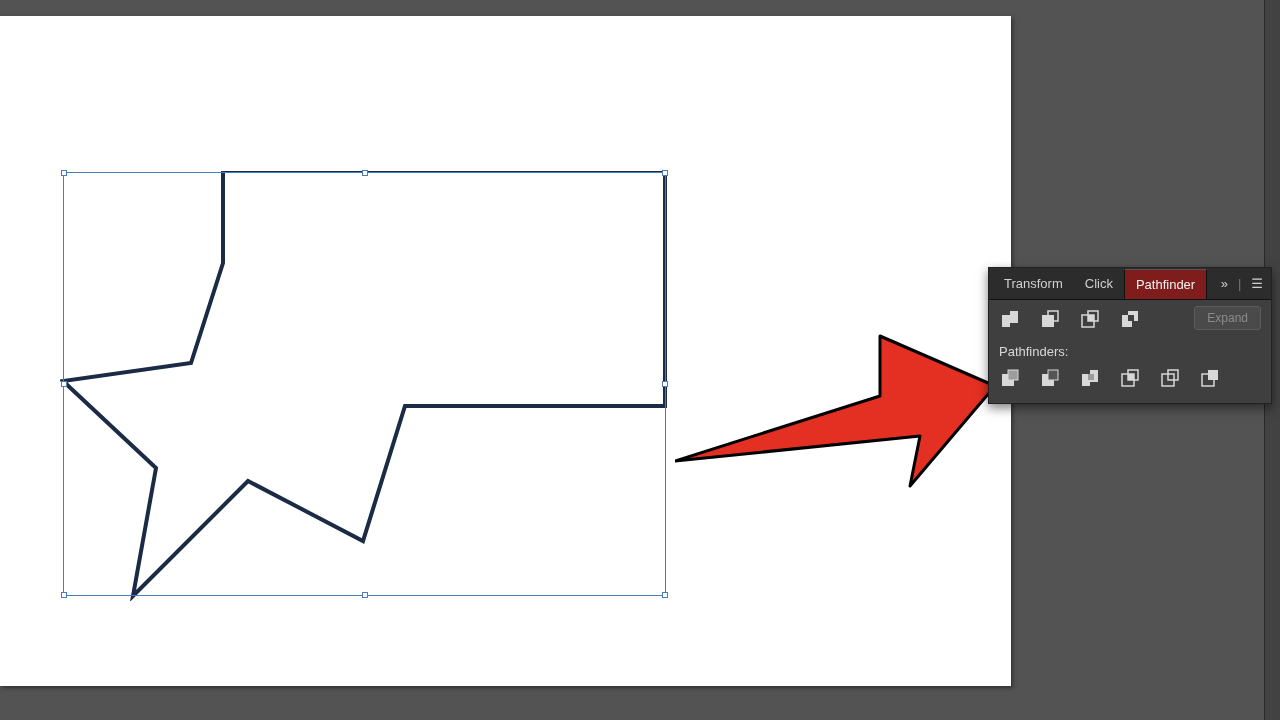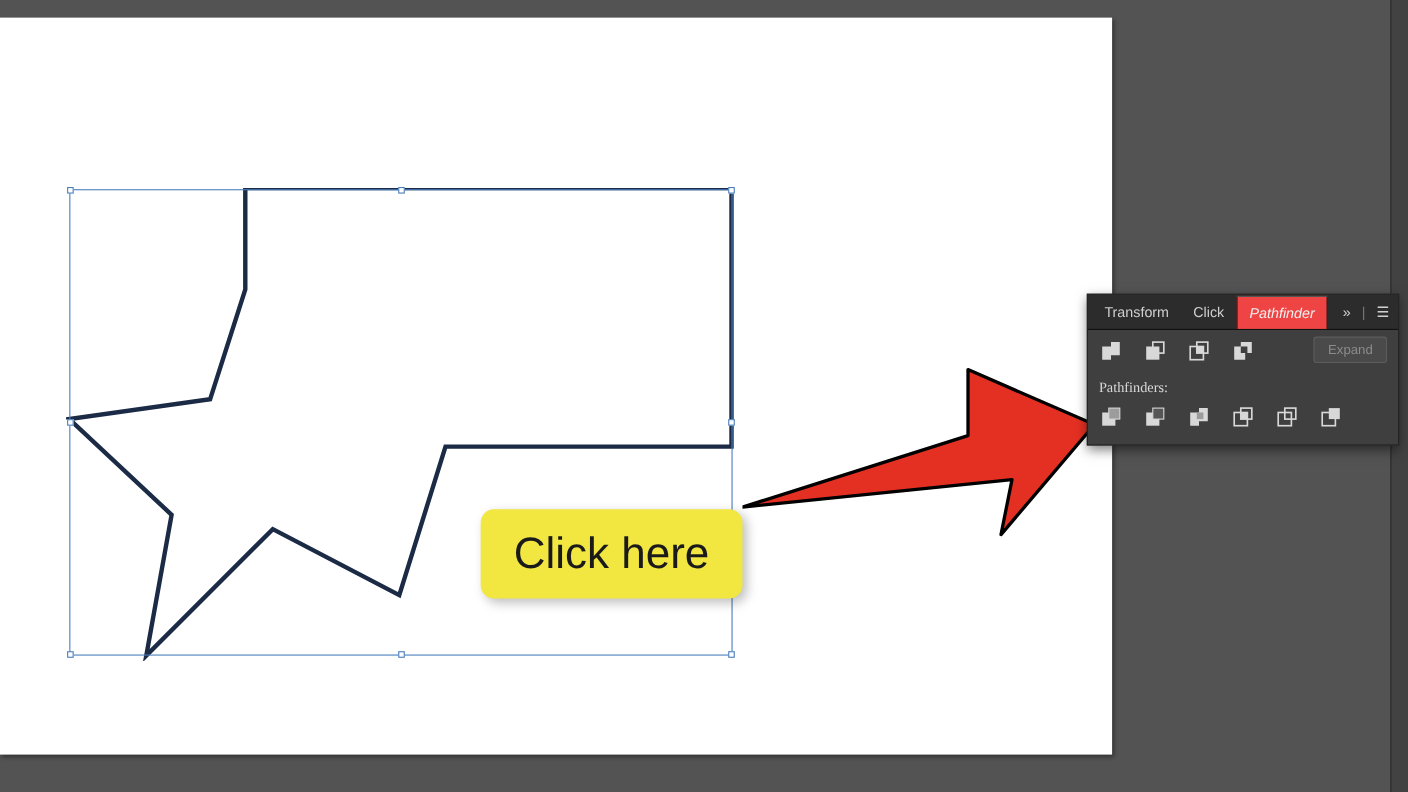--- a/index.html
+++ b/index.html
@@ -62,27 +62,26 @@
     padding: 0 4px;
     border-bottom: 1px solid #111;
   }
   .tab {
     padding: 7px 11px;
     color: #cfcfcf;
     font-size: 13px;
     cursor: pointer;
   }
   .tab.active {
-    background: #ef4444;
+    background: #7f1d1d;
     color: #f0f0f0;
     border-top: 1px solid #555;
     border-left: 1px solid #111;
     border-right: 1px solid #111;
     margin-bottom: -1px;
-    font-style: italic;
   }
   .tab-ctrls { margin-left: auto; display: flex; gap: 6px; color: #cfcfcf; align-items:center; }
   .tab-ctrl { padding: 2px 4px; cursor: pointer; font-size: 13px; }
   .section-label {
     padding: 8px 10px 2px 10px;
     color: #d8d8d8;
     font-size: 13px;
   }
   .icon-row {
     display: flex;
@@ -122,23 +121,20 @@
     <div class="handle" style="left:0; top:0;"></div>
     <div class="handle" style="left:50%; top:0;"></div>
     <div class="handle" style="left:100%; top:0;"></div>
     <div class="handle" style="left:0; top:50%;"></div>
     <div class="handle" style="left:100%; top:50%;"></div>
     <div class="handle" style="left:0; top:100%;"></div>
     <div class="handle" style="left:50%; top:100%;"></div>
     <div class="handle" style="left:100%; top:100%;"></div>
   </div>
 
-  <div class="callout" style="left:437px; top:447px;">
-    <span>Click here</span>
-  </div>
 
   <svg style="position:absolute; left:675px; top:315px;" width="320" height="160" viewBox="0 0 320 160">
     <path d="M 0 130 L 205 65 L 205 5 L 320 55 L 235 155 L 245 105 Z" fill="#e43022" stroke="#000000" stroke-width="3" stroke-linejoin="round"></path>
   </svg>
 
 </div>
 
 <div class="right-gutter"></div>
 
 <div class="panel" style="left:988px; top:267px;">
@@ -181,21 +177,21 @@
     <span class="mode-icon">
       <svg width="20" height="20" viewBox="0 0 20 20">
           <path d="M2 6 h6 v-4 h10 v10 h-6 v6 h-10 z M8 6 v6 h6 v-6 z" fill="#d8d8d8" fill-rule="evenodd"></path>
         </svg>
     </span>
     <button class="expand-btn">
       <span>Expand</span>
     </button>
   </div>
 
-  <div class="section-label" style="padding-top:4px;font-family:Liberation Serif, serif;">Pathfinders:</div>
+  <div class="section-label" style="padding-top:4px;">Pathfinders:</div>
   <div class="icon-row pf" style="padding-bottom:14px;">
     <span class="pf-icon">
       <svg width="20" height="20" viewBox="0 0 20 20">
           <rect x="2" y="6" width="12" height="12" fill="#d8d8d8"></rect>
           <rect x="8" y="2" width="10" height="10" fill="#9c9c9c" stroke="#d8d8d8" stroke-width="1"></rect>
         </svg>
     </span>
     <span class="pf-icon">
       <svg width="20" height="20" viewBox="0 0 20 20">
           <rect x="2" y="6" width="12" height="12" fill="#d8d8d8"></rect>

